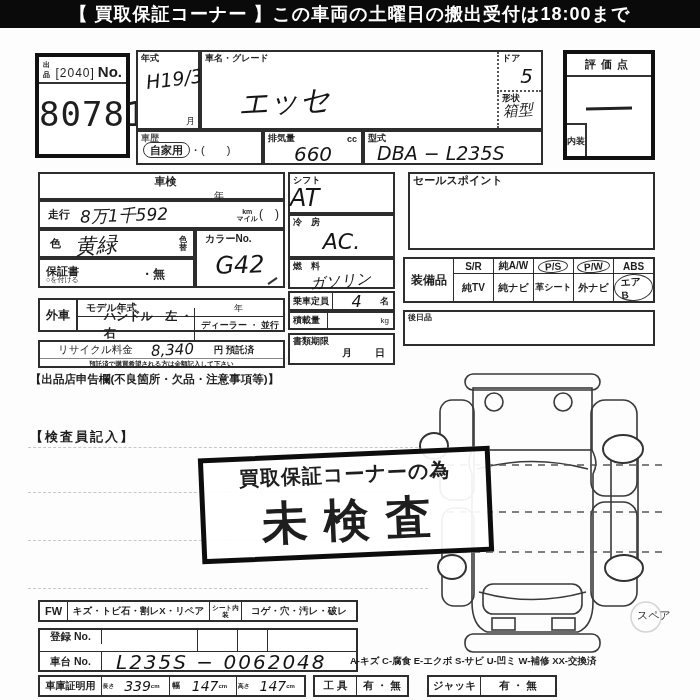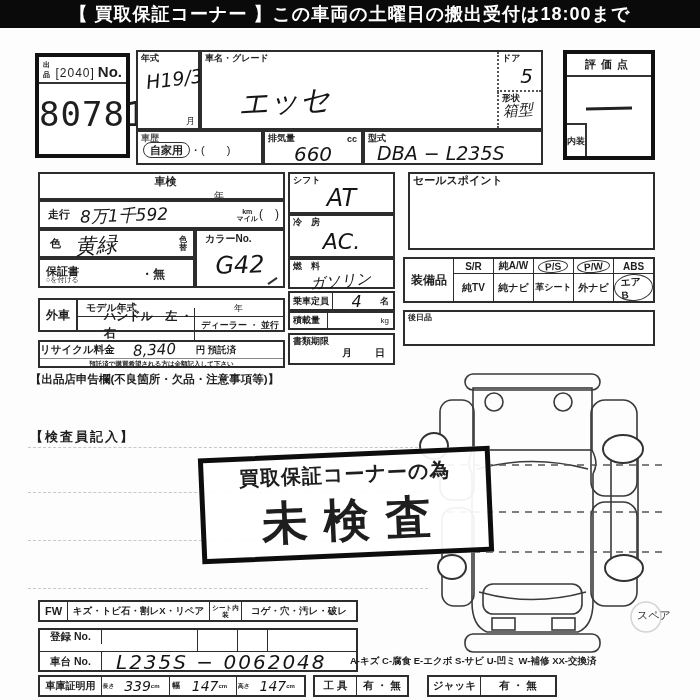--- a/index.html
+++ b/index.html
@@ -131,31 +131,31 @@
       </div>
       <div style="height:16px;display:flex;align-items:center;">
         <span style="font-size:12px;font-weight:bold;margin-left:26px;flex:1;border-right:1.5px solid #2d2d2d;">ハンドル　左 ・ 右</span>
         <span style="font-size:9px;font-weight:bold;margin-left:6px;margin-right:4px;">ディーラー ・ 並行</span>
       </div>
     </div>
   </div>
 
   <div class="abs bx" style="left:38px;top:340px;width:247px;height:28px;">
     <div style="display:flex;align-items:center;height:16px;">
-      <span style="font-size:10.5px;font-weight:bold;margin-left:0;">リサイクル料金</span>
+      <span style="font-size:10.5px;font-weight:normal;margin-left:18px;">リサイクル料金</span>
       <span class="hand" style="font-size:15px;margin-left:18px;transform:rotate(-3deg);">8,340</span>
       <span style="font-size:9.5px;font-weight:bold;margin-left:20px;">円 預託済</span>
     </div>
     <div style="font-size:6.5px;font-weight:bold;text-align:center;border-top:1px solid #888;padding-top:1px;">預託済で購買希望される方は金額記入して下さい</div>
   </div>
   <div class="abs" style="left:30px;top:372px;font-size:11.5px;font-weight:bold;">【出品店申告欄(不良箇所・欠品・注意事項等)】</div>
 
   <div class="abs bx" style="left:288px;top:172px;width:107px;height:42px;">
     <span class="lbl corner-lbl">シフト</span>
-    <div class="hand" style="font-size:24px;text-align:center;margin-top:10px;">AT</div>
+    <div class="hand" style="font-size:24px;margin-top:10px;">AT</div>
   </div>
   <div class="abs bx" style="left:288px;top:214px;width:107px;height:44px;">
     <span class="lbl corner-lbl">冷　房</span>
     <div class="hand" style="font-size:22px;text-align:center;margin-top:13px;">AC.</div>
   </div>
   <div class="abs bx" style="left:288px;top:258px;width:107px;height:31px;">
     <span class="lbl corner-lbl">燃　料</span>
     <div class="hand" style="font-size:15px;margin:11px 0 0 20px;transform:rotate(-5deg);">ガソリン</div>
   </div>
   <div class="abs bx" style="left:288px;top:291px;width:107px;height:20px;display:flex;align-items:center;">

